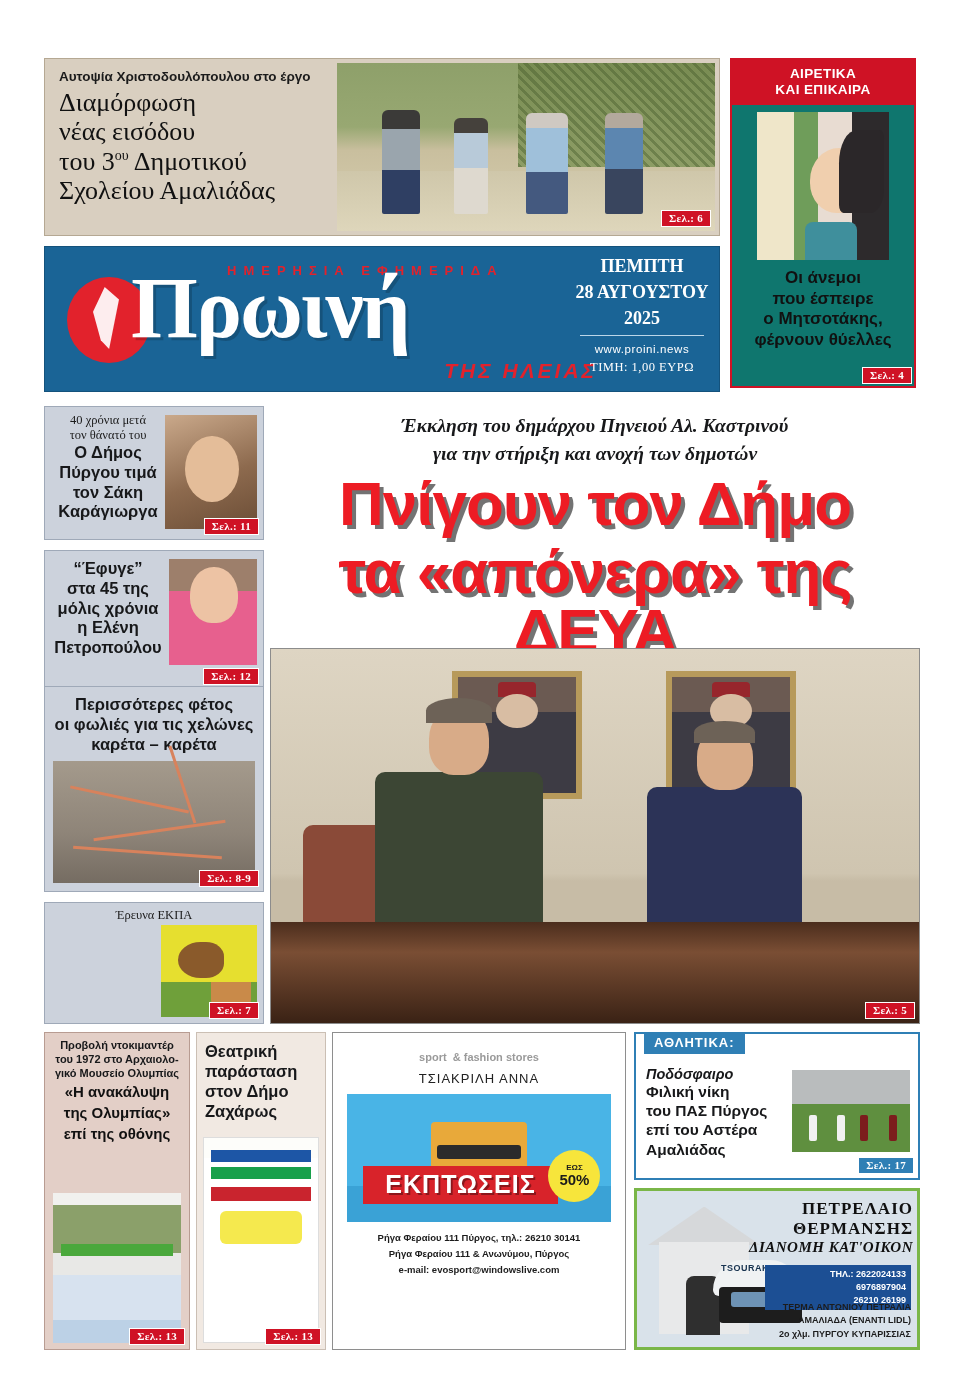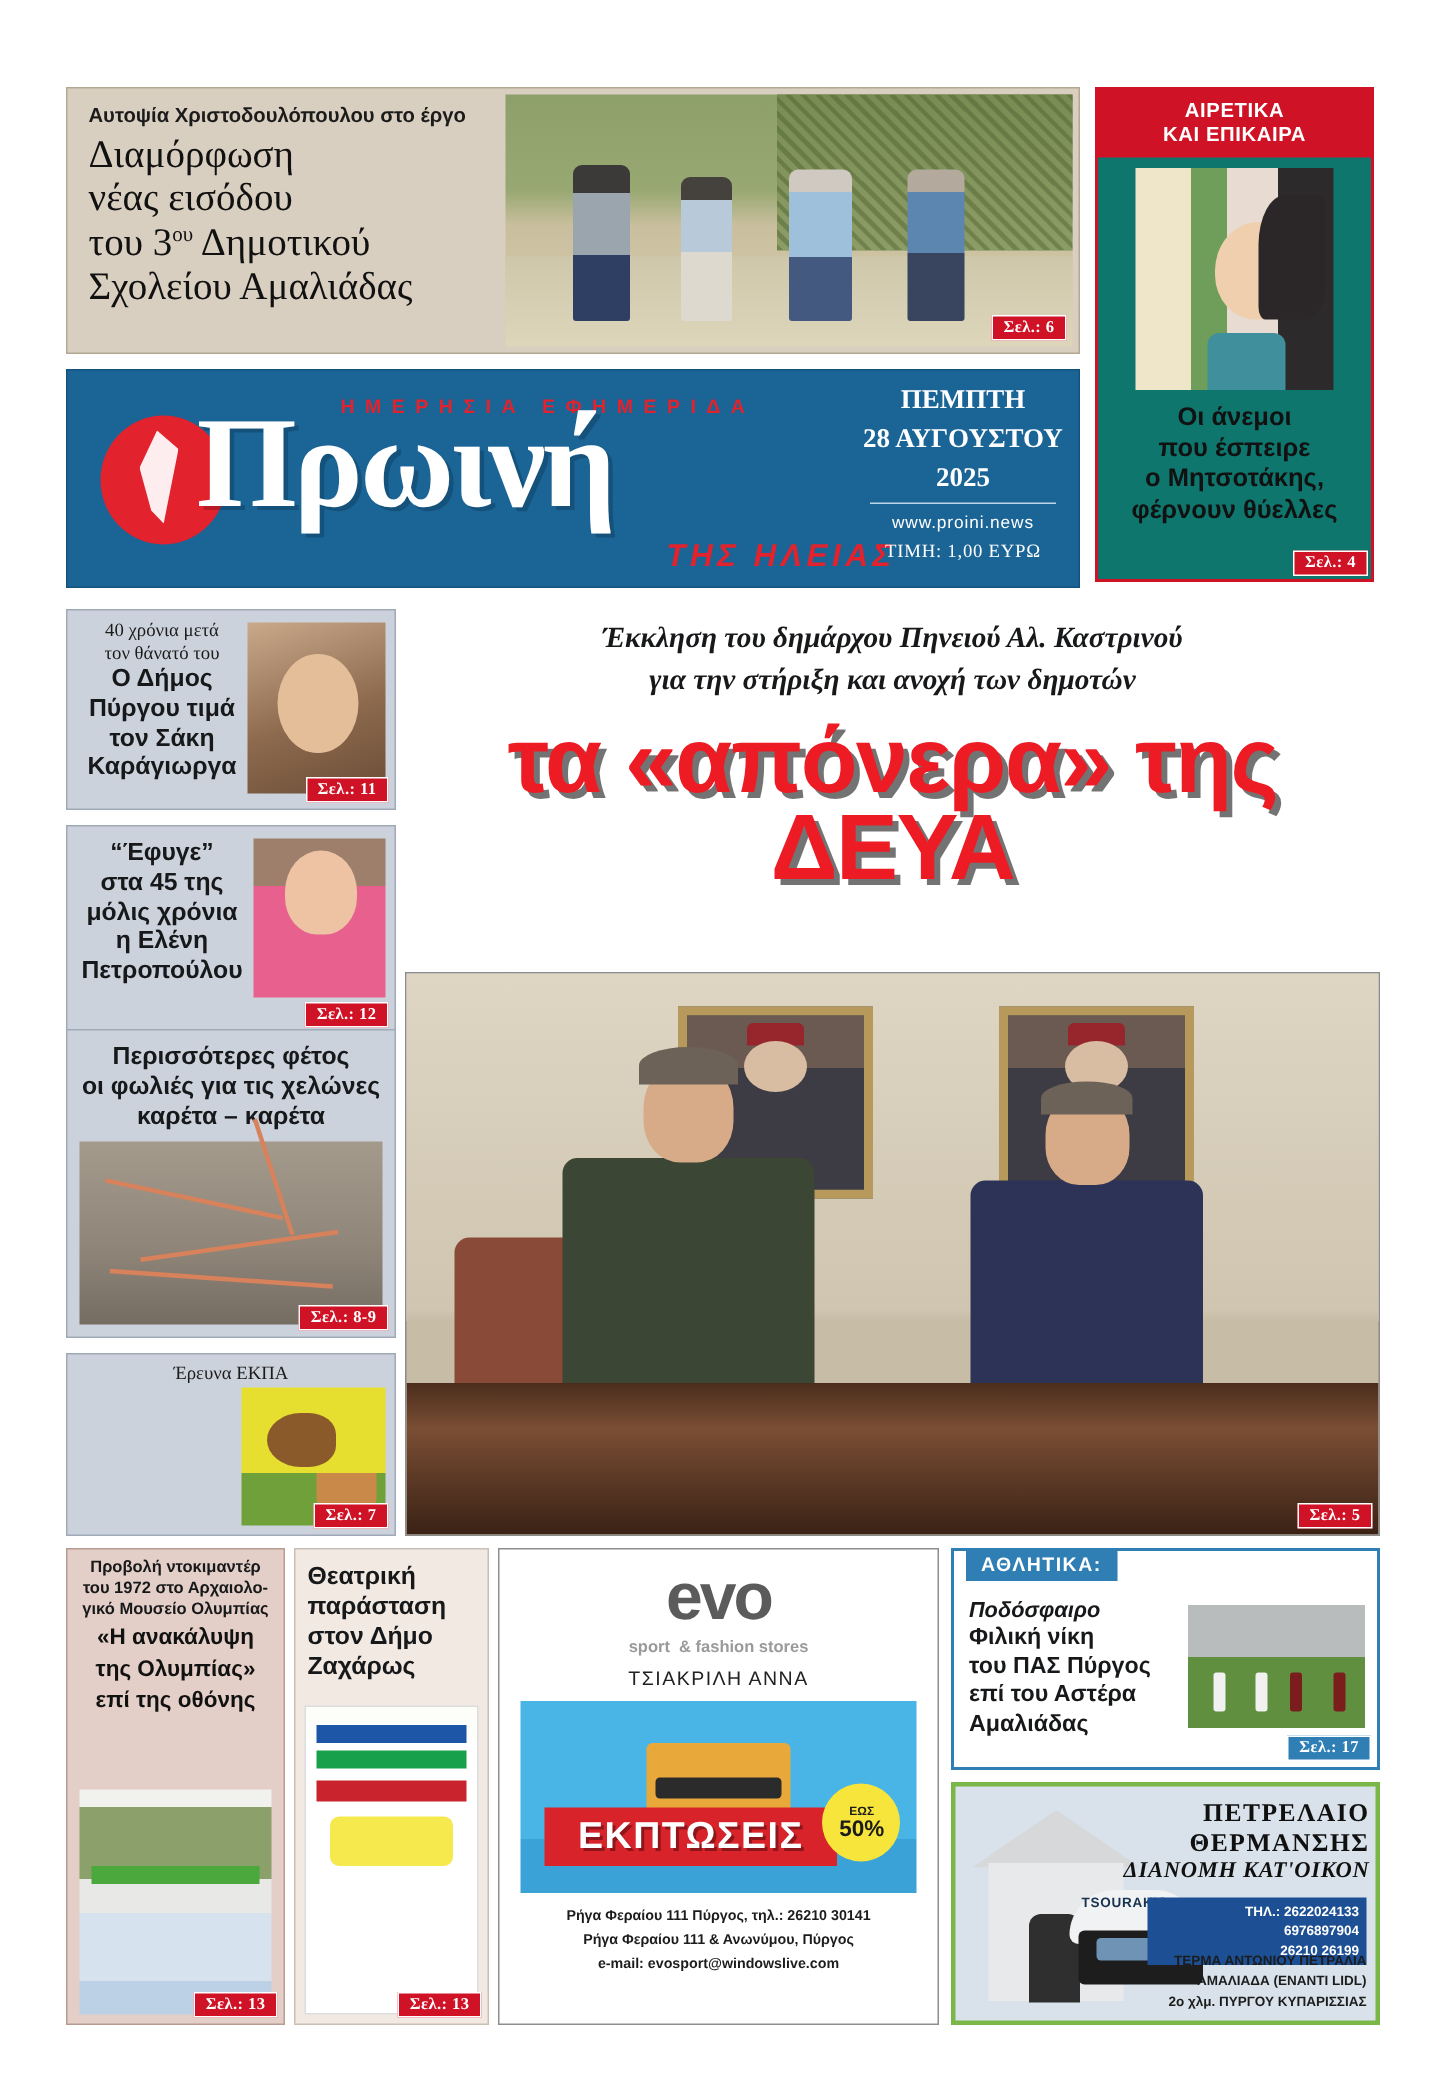--- a/index.html
+++ b/index.html
@@ -324,20 +324,21 @@
     <div class="kick">Έρευνα ΕΚΠΑ</div>
     <div class="ph">
         <div class="basket"></div>
       </div>
     <div class="pagebadge">Σελ.: 7</div>
   </div>
 
   <div class="mainhead">
     <div class="k1">Έκκληση του δημάρχου Πηνειού Αλ. Καστρινού</div>
     <div class="k2">για την στήριξη και ανοχή των δημοτών</div>
+    <div class="h1">Πνίγουν τον Δήμο</div>
     <div class="h2">τα «απόνερα» της ΔΕΥΑ</div>
   </div>
 
   <div class="mainphoto">
     <div class="mp-wall"></div>
     <div class="mp-frame mp-f1">
         <div class="pic"></div>
       </div>
     <div class="mp-frame mp-f2">
         <div class="pic"></div>
@@ -379,21 +380,20 @@
       <div class="band1"></div>
         <div class="band2"></div>
         <div class="band3"></div>
         <div class="yel"></div>
     </div>
     <div class="pagebadge">Σελ.: 13</div>
   </div>
 
   <div class="bbox" id="evo">
     <div class="logo">
-      <div class="w1">evo</div>
       <div class="w2"><span>sport</span> <span>&amp; fashion stores</span></div>
     </div>
     <div class="name">ΤΣΙΑΚΡΙΛΗ ΑΝΝΑ</div>
     <div class="banner">
       <div class="bag"></div>
         <div class="glasses"></div>
       <div class="ekp">ΕΚΠΤΩΣΕΙΣ</div>
       <div class="badge50">
         <div class="s">ΕΩΣ</div>
         <div class="b">50%</div>

